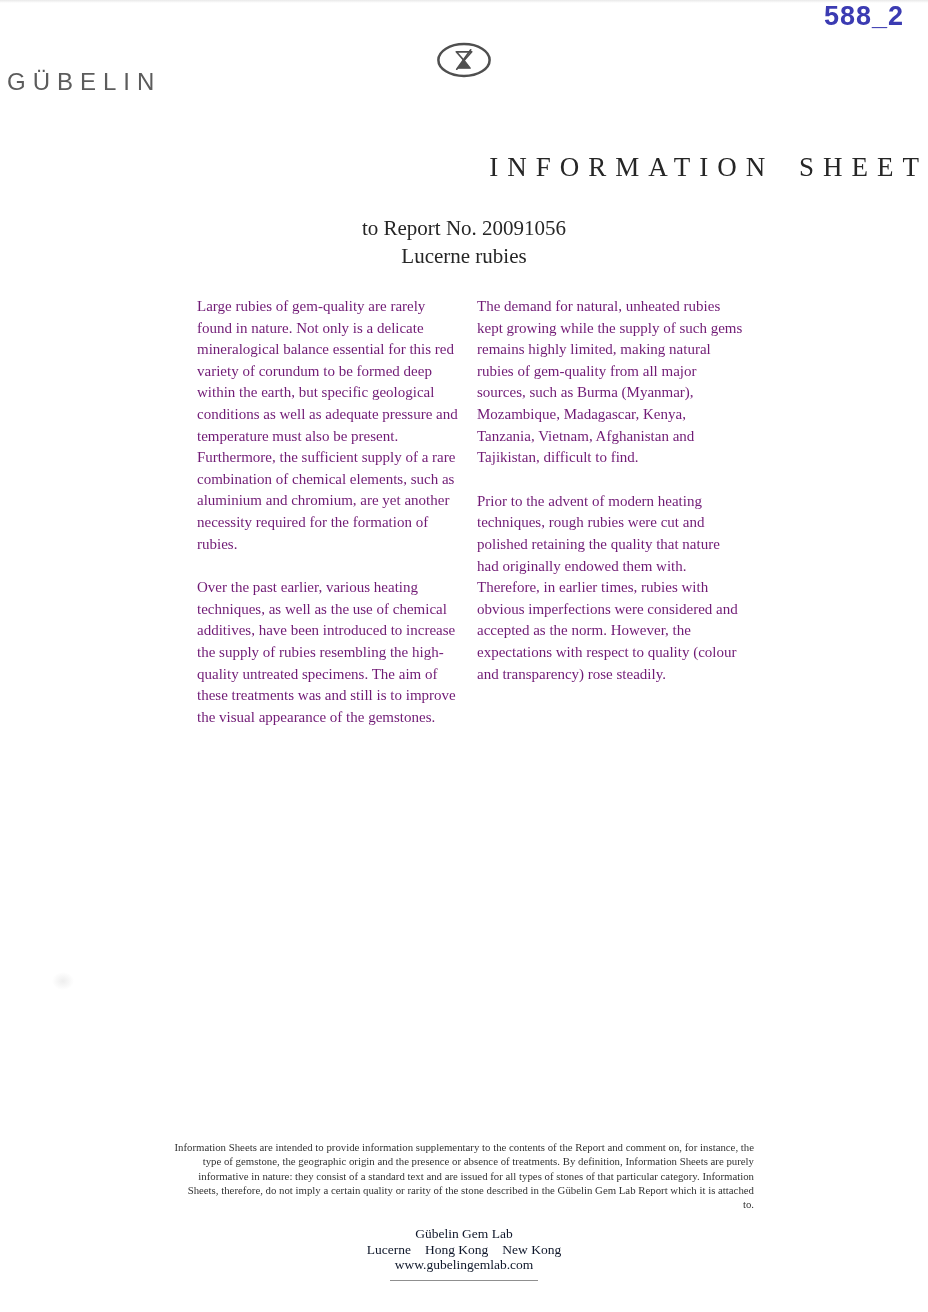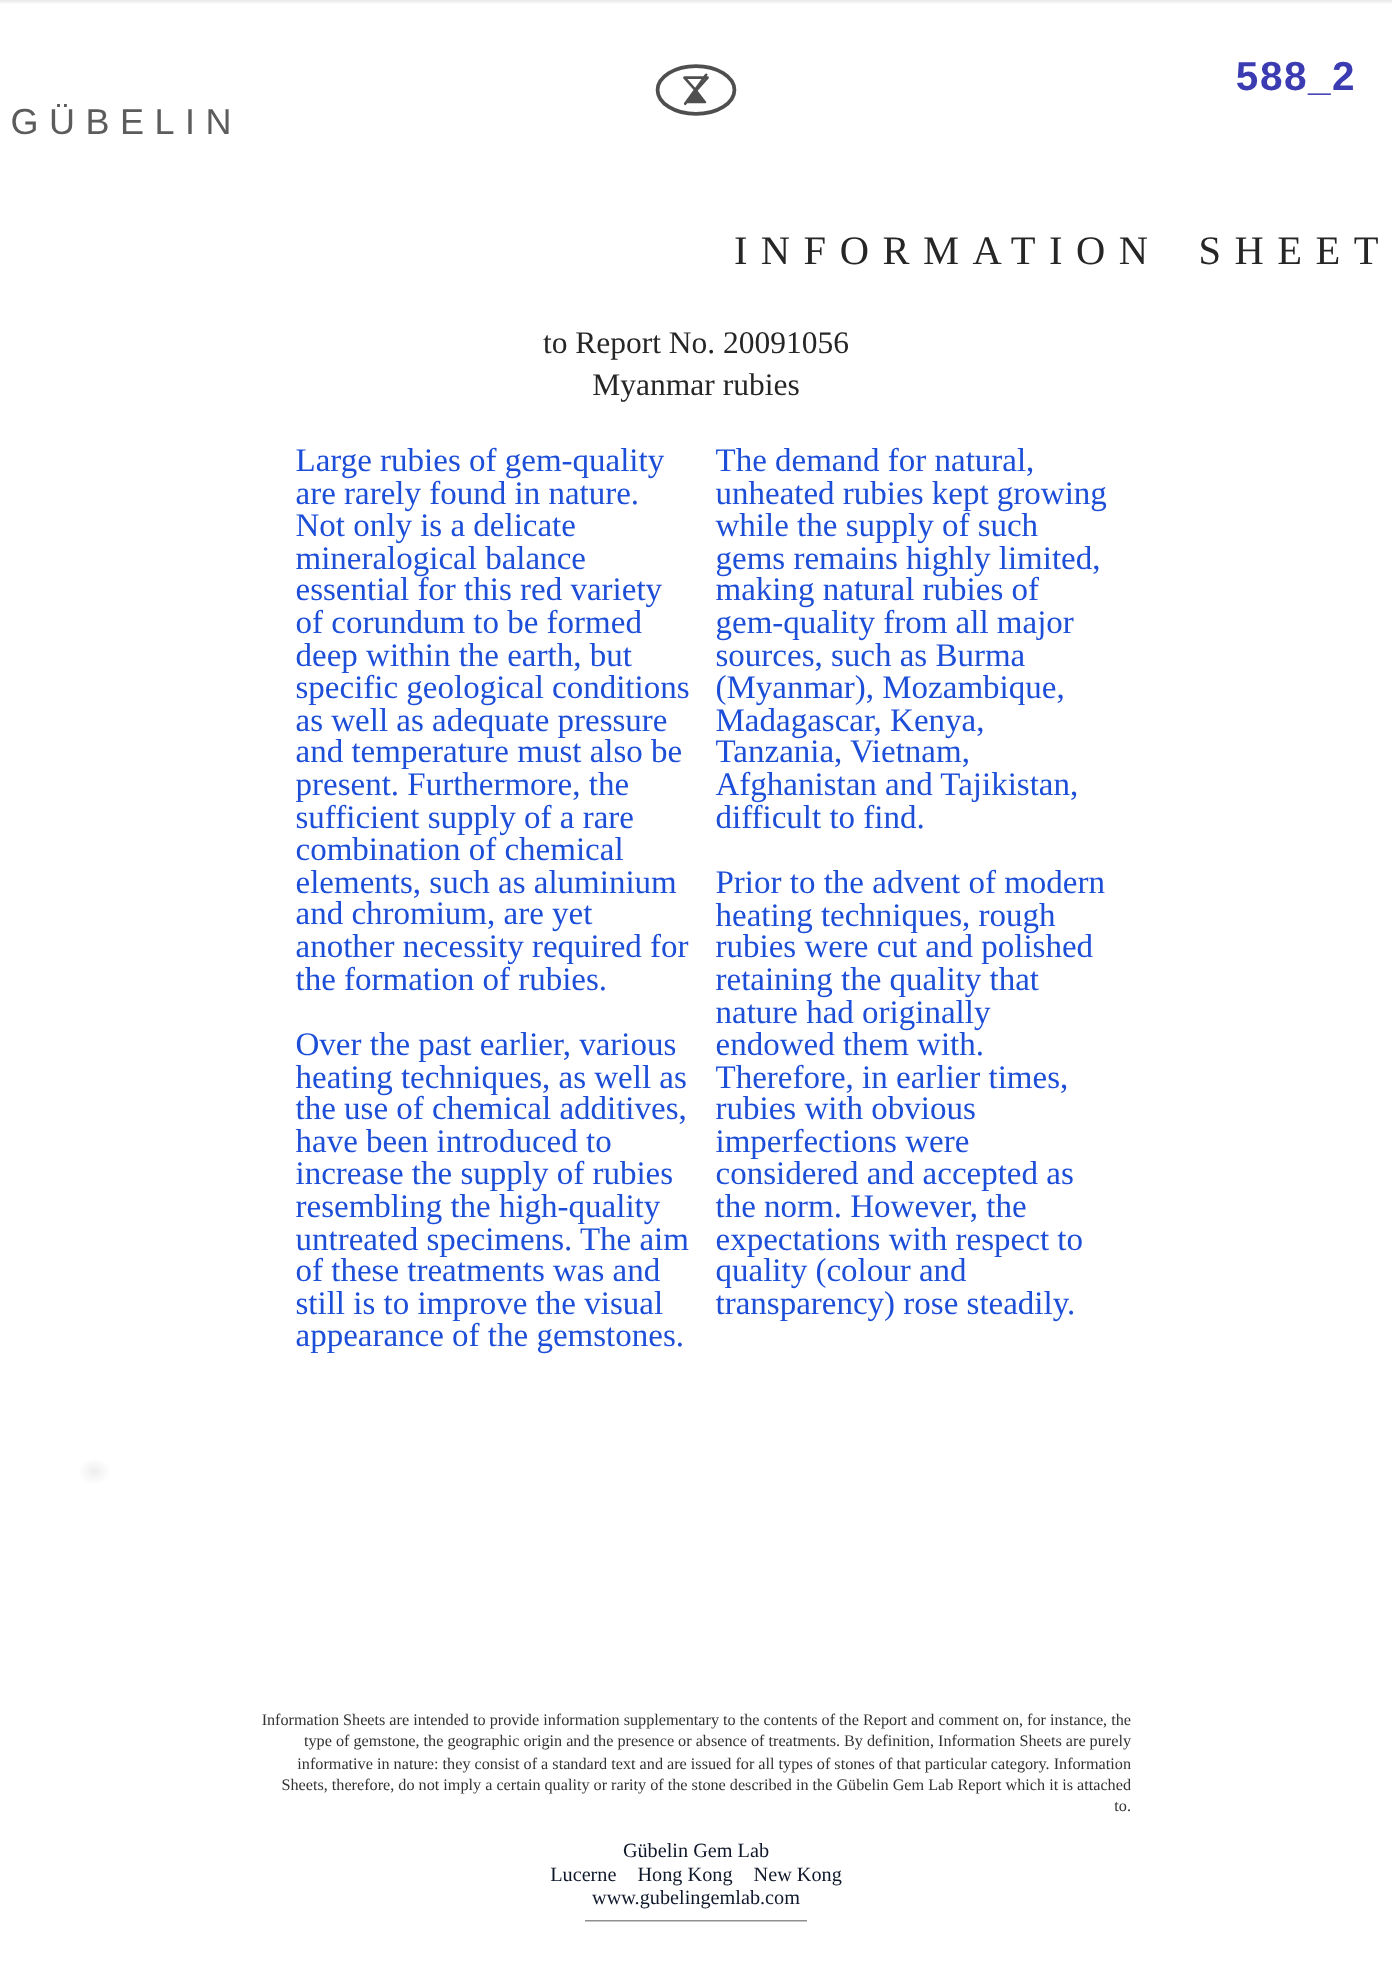--- a/index.html
+++ b/index.html
@@ -13,21 +13,21 @@
   }
   
   .scan-top-edge{position:absolute;top:0;left:0;width:100%;height:3px;
     background:linear-gradient(to bottom,#e9e9e9,rgba(255,255,255,0));}
   .scan-smudge{position:absolute;left:52px;top:972px;width:22px;height:18px;border-radius:50%;
     background:radial-gradient(closest-side,#eeeeee,rgba(255,255,255,0));}
 
   .page-num{
     position:absolute;top:1px;right:24px;
     font-family:"Liberation Sans","DejaVu Sans",sans-serif;
-    font-weight:700;font-size:27px;letter-spacing:1px;color:#3b3bb2;margin-top:35px;
+    font-weight:700;font-size:27px;letter-spacing:1px;color:#3b3bb2;
   }
 
   .logo-wrap{position:absolute;top:40px;left:0;width:100%;text-align:center;}
   .brand-name{
     position:absolute;top:68px;left:0;width:100%;
     font-family:"Liberation Sans","DejaVu Sans",sans-serif;
     font-size:24px;color:#5c5c5c;letter-spacing:7px;text-indent:7px;
   }
 
   .title{
@@ -40,21 +40,21 @@
   }
   .section-title{
     position:absolute;top:244px;left:0;width:100%;text-align:center;
     font-size:21px;color:#262626;
   }
 
   .columns{
     position:absolute;left:197px;top:296px;width:546px;
     display:flex;gap:14px;
   }
-  .col{width:266px;font-size:22px;line-height:21.6px;color:#1d4ed8;}
+  .col{width:266px;font-size:15px;line-height:21.6px;color:#701a75;}
   .col p{margin:0 0 22px 0;}
 
   .disclaimer{
     position:absolute;left:174px;top:1140px;width:580px;
     font-size:10.8px;line-height:1.32;text-align:right;color:#333333;
   }
 
   .footer{
     position:absolute;top:1226px;left:0;width:100%;text-align:center;
     font-size:13.5px;line-height:15.6px;color:#0f172a;
@@ -82,21 +82,21 @@
         <path d="M22,11.5 L38,11.5 L30,20.5 Z" fill="none" stroke="#4f4f4f" stroke-width="1.8" stroke-linejoin="round"></path>
         <path d="M23.5,28.5 L36.5,28.5 L30,20 Z" fill="#4f4f4f" stroke="#4f4f4f" stroke-width="1.2" stroke-linejoin="round"></path>
         <path d="M37,9.5 L22.5,29.5" fill="none" stroke="#4f4f4f" stroke-width="1.8" stroke-linecap="round"></path>
       </svg>
     </span>
   </div>
   <div class="brand-name">GÜBELIN</div>
 
   <div class="title">INFORMATION SHEET</div>
   <div class="subtitle">to Report No. 20091056</div>
-  <div class="section-title">Myanmar rubies</div>
+  <div class="section-title">Lucerne rubies</div>
 
   <div class="columns">
     <div class="col">
       <p>Large rubies of gem-quality are rarely found in nature. Not only is a delicate mineralogical balance essential for this red variety of corundum to be formed deep within the earth, but specific geological conditions as well as adequate pressure and temperature must also be present. Furthermore, the sufficient supply of a rare combination of chemical elements, such as aluminium and chromium, are yet another necessity required for the formation of rubies.</p>
       <p>Over the past earlier, various heating techniques, as well as the use of chemical additives, have been introduced to increase the supply of rubies resembling the high-quality untreated specimens. The aim of these treatments was and still is to improve the visual appearance of the gemstones.</p>
     </div>
     <div class="col">
       <p>The demand for natural, unheated rubies kept growing while the supply of such gems remains highly limited, making natural rubies of gem-quality from all major sources, such as Burma (Myanmar), Mozambique, Madagascar, Kenya, Tanzania, Vietnam, Afghanistan and Tajikistan, difficult to find.</p>
       <p>Prior to the advent of modern heating techniques, rough rubies were cut and polished retaining the quality that nature had originally endowed them with. Therefore, in earlier times, rubies with obvious imperfections were considered and accepted as the norm. However, the expectations with respect to quality (colour and transparency) rose steadily.</p>
     </div>

